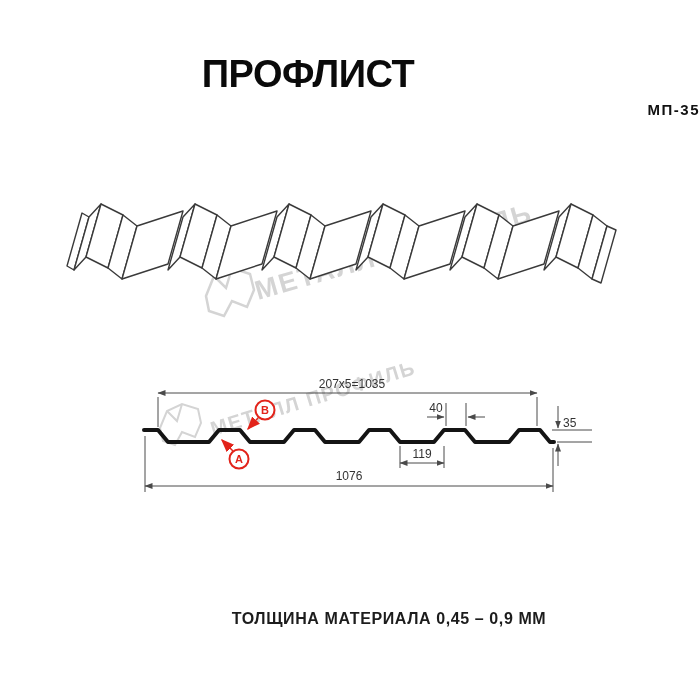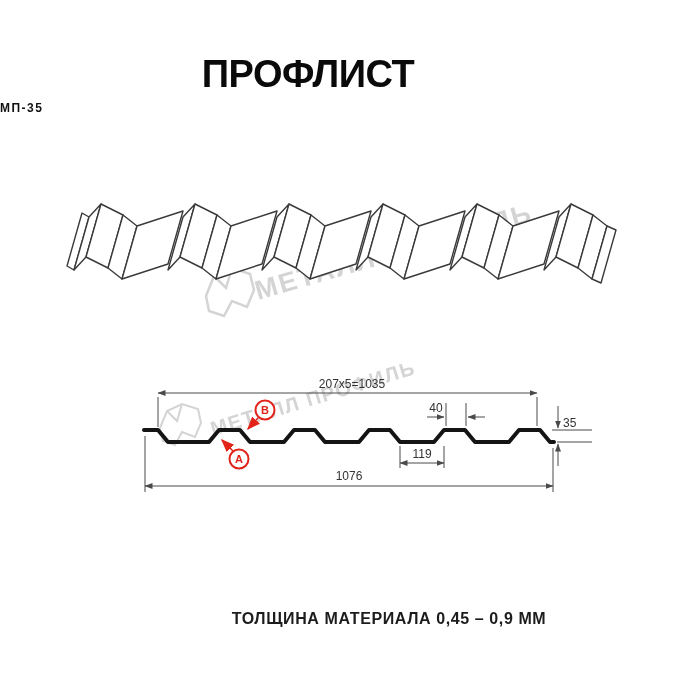--- a/index.html
+++ b/index.html
@@ -1,22 +1,22 @@
 <!DOCTYPE html>
 <html><head>
 <meta charset="utf-8">
 <style>
   html,body{margin:0;padding:0;}
   body{width:700px;height:700px;background:#ffffff;overflow:hidden;
        font-family:"Liberation Sans","DejaVu Sans",sans-serif;}
   .page{position:relative;width:700px;height:700px;background:#fff;}
   .title{position:absolute;top:53px;left:0;width:616px;text-align:center;
          font-size:38px;font-weight:800;letter-spacing:-0.5px;color:#0a0a0a;}
-  .subtitle{position:absolute;top:101px;left:0;width:700px;text-align:left;
-            font-size:12px;font-weight:600;letter-spacing:1.5px;color:#111;}
+  .subtitle{position:absolute;top:101px;left:0;width:700px;text-align:right;
+            font-size:15px;font-weight:600;letter-spacing:1.5px;color:#111;}
   .footer-note{position:absolute;top:610px;left:0;width:700px;text-align:center;
                font-size:16px;font-weight:600;letter-spacing:0.6px;color:#1c1c1c;margin-left:39px;}
   svg{position:absolute;top:0;left:0;}
   .dimtxt{font-size:12px;fill:#333;font-weight:400;}
   .wm-big{font-size:27px;font-weight:700;letter-spacing:2px;}
   .wm-small{font-size:20px;font-weight:700;letter-spacing:1.5px;}
   .red-label{font-size:11px;font-weight:700;}
 </style>
 </head>
 <body>

